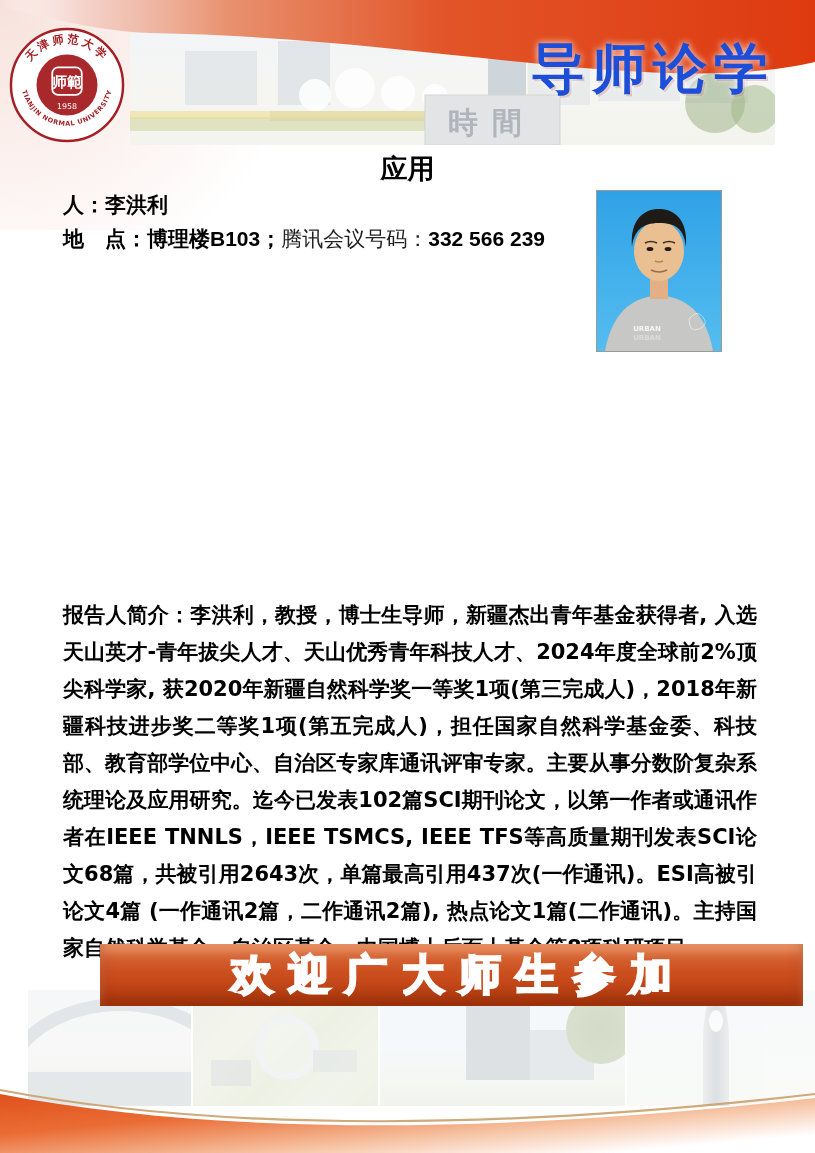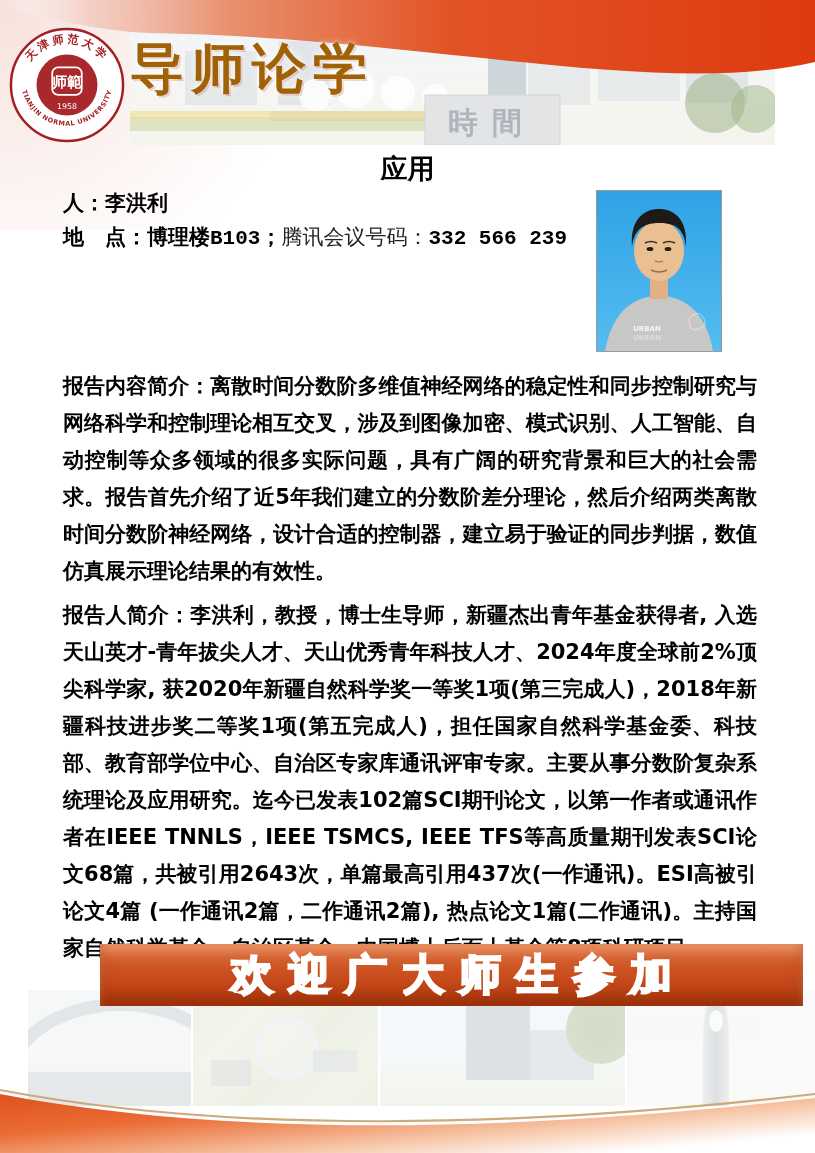--- a/index.html
+++ b/index.html
@@ -9,32 +9,32 @@
   
   .corner-tint { position:absolute; left:0; top:0; width:360px; height:230px;
     background:radial-gradient(circle at 0 0, rgba(242,206,197,.6), rgba(255,255,255,0) 72%); z-index:0; }
   .swoosh-svg { position:absolute; left:0; top:0; z-index:2; }
   .logo { position:absolute; left:8px; top:26px; width:118px; height:118px; z-index:5; }
 
   .campus-banner { position:absolute; left:130px; top:33px; width:645px; height:112px; z-index:1;
     background:linear-gradient(180deg,#eef1f4 0%,#f3f2ed 60%,#eef0e6 100%); overflow:hidden; }
   .banner-fade { position:absolute; inset:0; background:rgba(255,255,255,.28); }
 
-  .series-title { position:absolute; left:130px; width:645px; top:38px; z-index:4; text-align:left;
+  .series-title { position:absolute; left:130px; width:645px; top:38px; z-index:4; text-align:right;
     font-family:"DejaVu Serif",serif; font-weight:bold; font-size:54px; line-height:60px;
-    color:#a16207; letter-spacing:7px;
+    color:#1d4ed8; letter-spacing:7px;
     text-shadow:0 0 7px rgba(255,255,255,.95), 2px 2px 0 rgba(150,0,0,.22); }
 
   
   .talk-title { position:absolute; left:40px; top:152px; width:735px; z-index:3; text-align:center;
     font-family:"DejaVu Serif",serif; font-weight:bold; font-size:27px; line-height:33px; color:#000; }
   .talk-title .line2 { display:block; }
 
   .info-block { position:absolute; left:63px; top:194px; width:530px; z-index:3; }
-  .info-row { margin:0 0 12px 0; font-family:Liberation Mono, monospace; font-weight:bold;
+  .info-row { margin:0 0 12px 0; font-family:Liberation Sans, sans-serif; font-weight:bold;
     font-size:21px; line-height:22px; color:#000; white-space:nowrap; }
   .info-row .light { font-weight:normal; color:#222; }
 
   .speaker-photo { position:absolute; left:596px; top:190px; width:124px; height:160px; z-index:3;
     border:1px solid #9a9a9a; box-shadow:0 0 0 1px rgba(255,255,255,.5); }
 
   
   .para { position:absolute; left:63px; width:694px; z-index:3; margin:0;
     font-size:21px; line-height:1.76; color:#000; text-align:justify; font-weight:bold; }
   .para .plabel { font-weight:bold; }
@@ -167,23 +167,20 @@
     <path d="M66,52 q6,-3 12,0" stroke="#3a2e24" stroke-width="1.6" fill="none"></path>
     <ellipse cx="53" cy="58" rx="3.4" ry="2" fill="#241b14"></ellipse>
     <ellipse cx="71" cy="58" rx="3.4" ry="2" fill="#241b14"></ellipse>
     <path d="M58,70 q4,2 8,0" stroke="#b5845d" stroke-width="1.4" fill="none"></path>
     <path d="M54,79 q8,4 16,0" stroke="#9c6a4a" stroke-width="1.6" fill="none"></path>
     <text x="50" y="140" text-anchor="middle" font-size="7" font-weight="bold" fill="#ffffff" opacity="0.85">URBAN</text>
     <text x="50" y="149" text-anchor="middle" font-size="7" font-weight="bold" fill="#eeeeee" opacity="0.55">URBAN</text>
     <path d="M92,128 q8,-10 14,-2 q6,8 -4,12 q-10,4 -10,-10" stroke="#ffffff" stroke-width="1" fill="none" opacity="0.5"></path>
   </svg>
 
-  <p class="para abstract">
-    <span class="plabel">报告内容简介：</span><span>离散时间分数阶多维值神经网络的稳定性和同步控制研究与网络科学和控制理论相互交叉，涉及到图像加密、模式识别、人工智能、自动控制等众多领域的很多实际问题，具有广阔的研究背景和巨大的社会需求。报告首先介绍了近5年我们建立的分数阶差分理论，然后介绍两类离散时间分数阶神经网络，设计合适的控制器，建立易于验证的同步判据，数值仿真展示理论结果的有效性。</span>
-  </p>
 
   <p class="para bio">
     <span class="plabel">报告人简介：</span><span>李洪利，教授，博士生导师，新疆杰出青年基金获得者, 入选天山英才-青年拔尖人才、天山优秀青年科技人才、2024年度全球前2%顶尖科学家, 获2020年新疆自然科学奖一等奖1项(第三完成人)，2018年新疆科技进步奖二等奖1项(第五完成人)，担任国家自然科学基金委、科技部、教育部学位中心、自治区专家库通讯评审专家。主要从事分数阶复杂系统理论及应用研究。迄今已发表102篇SCI期刊论文，以第一作者或通讯作者在IEEE TNNLS，IEEE TSMCS, IEEE TFS等高质量期刊发表SCI论文68篇，共被引用2643次，单篇最高引用437次(一作通讯)。ESI高被引论文4篇 (一作通讯2篇，二作通讯2篇), 热点论文1篇(二作通讯)。主持国家自然科学基金、自治区基金、中国博士后面上基金等8项科研项目。</span>
   </p>
 
   <div class="strip-photo photo-colonnade">
     <div class="colonnade-arc"></div>
     <div class="colonnade-base"></div>
   </div>
   <div class="strip-photo photo-aerial">

